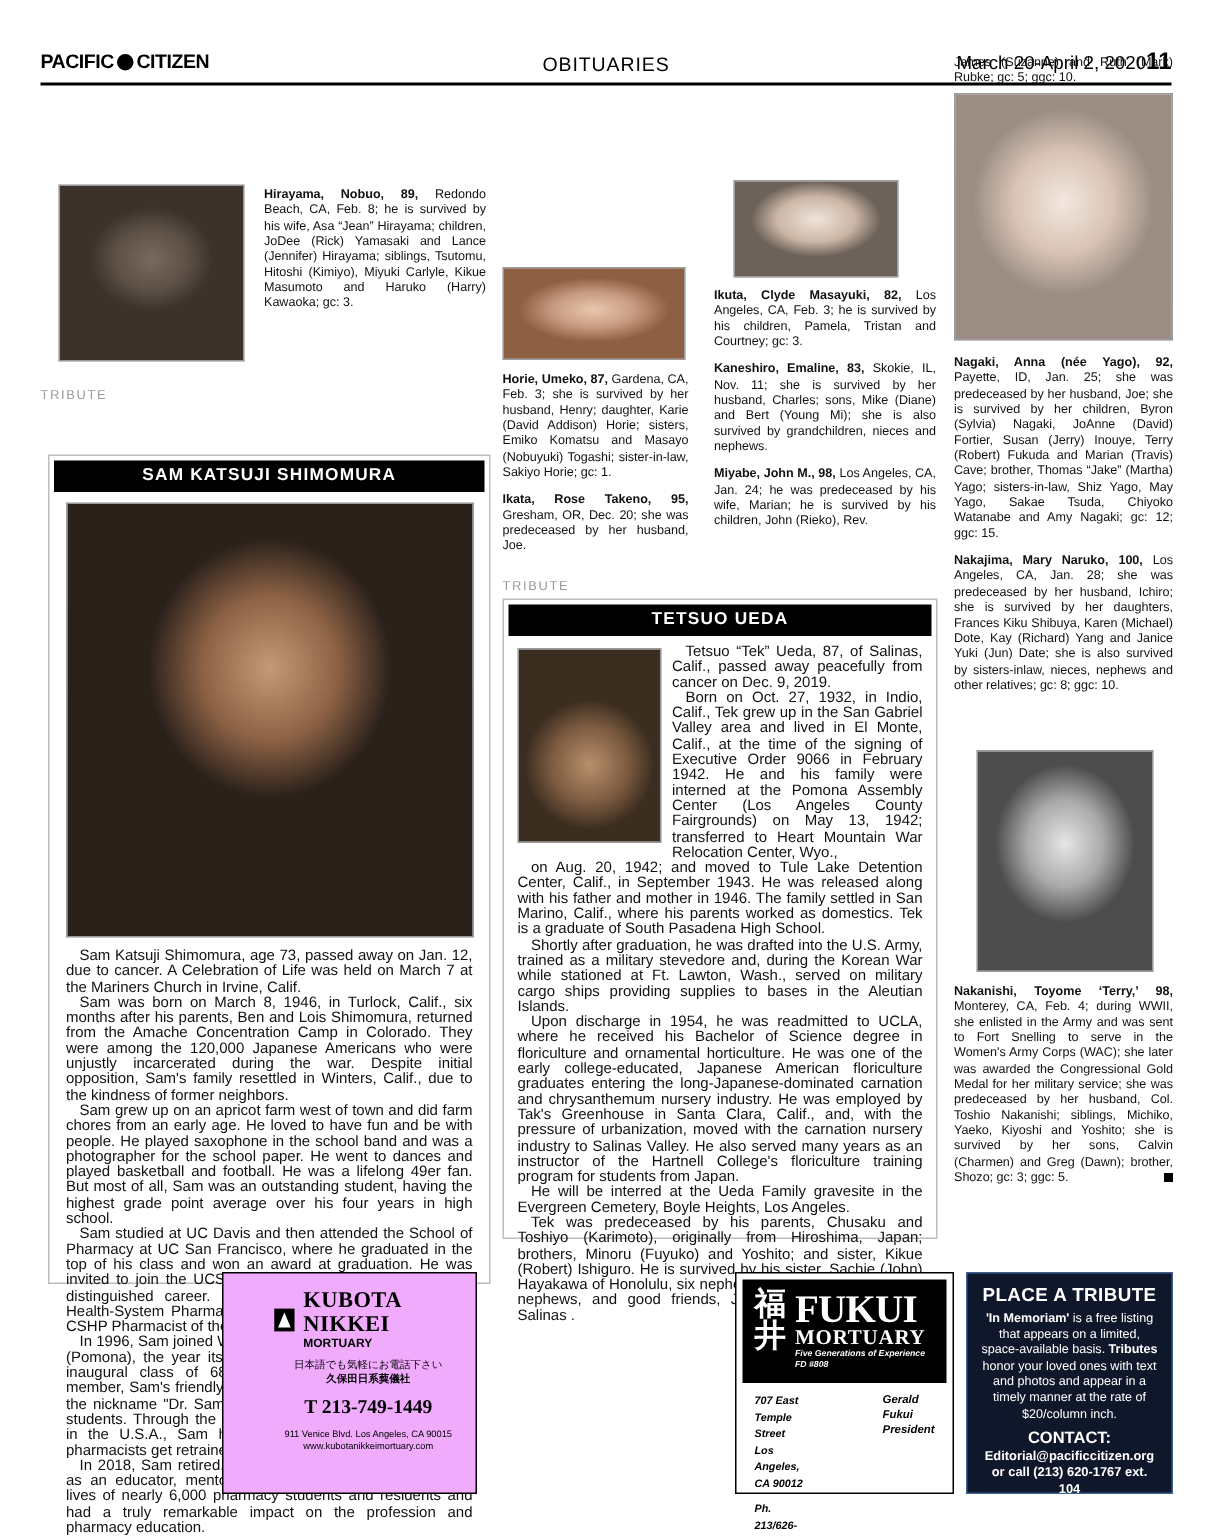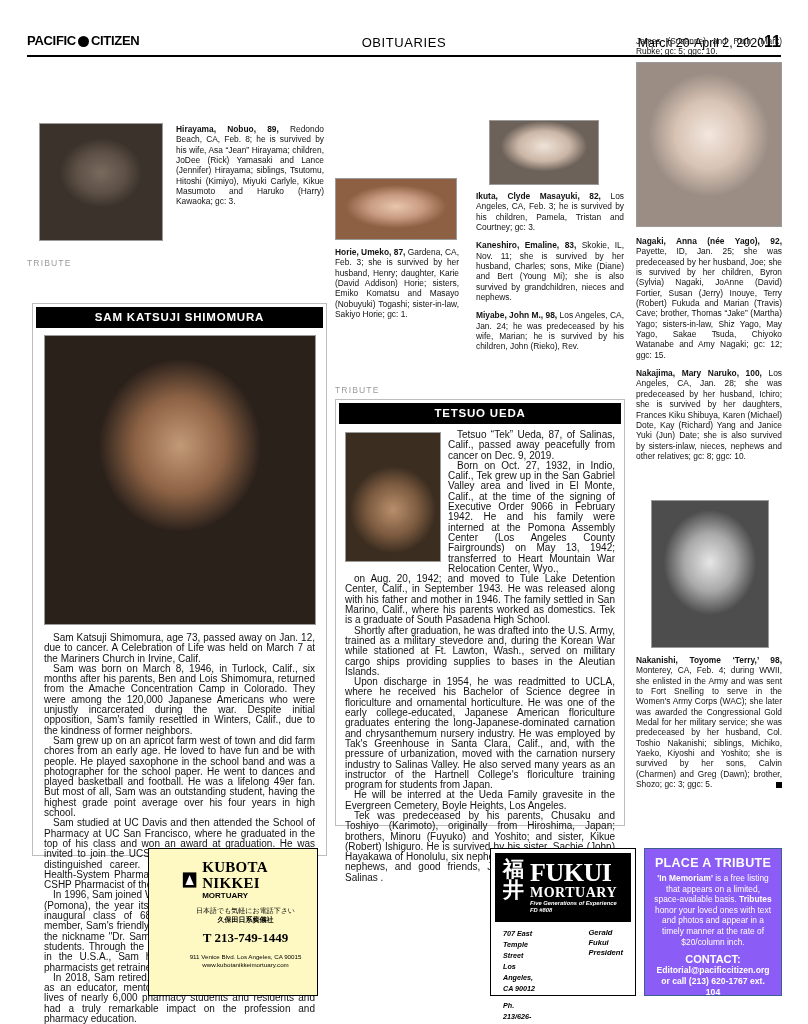--- a/index.html
+++ b/index.html
@@ -104,21 +104,21 @@
       linear-gradient(#d2d2d2, #5f5f5f); }
   .ph-shimomura { background-image:
       radial-gradient(ellipse 30% 30% at 50% 38%, #c39a78 0%, #8e6345 55%, #2b211b 100%),
       linear-gradient(#e9e6e2, #8d8a86); }
   .ph-ueda { background-image:
       radial-gradient(ellipse 46% 34% at 50% 60%, #b98f6c 0%, #7b5a3f 60%, #3b2d20 100%),
       linear-gradient(#8fb9d8 0%, #bcd6e6 45%, #5d7f5a 100%); }
 
   
   .ad-kubota {
-    border:1px solid #000; background:#fef9c3; position:absolute;padding-left:25px;
+    border:1px solid #000; background:#f0abfc; position:absolute;padding-left:25px;
   }
   .kb-title {
     font-family:"Liberation Serif", serif; font-weight:700;
     font-size:15px; letter-spacing:0.3px; line-height:16px;
   }
   .kb-sub { font-size:8px; line-height:10px; font-weight:700; }
   .kb-small { font-size:6.2px; line-height:8px; }
   .kb-jp { font-size:7px; line-height:9px; }
   .kb-phone { font-family:"Liberation Serif", serif; font-weight:700; font-size:13px; }
 
@@ -129,21 +129,21 @@
     font-weight:700; letter-spacing:0;
   }
   .fk-name { font-family:"Liberation Serif", serif; font-weight:700; font-size:26px; line-height:24px; letter-spacing:-0.5px; }
   .fk-mort { font-family:"Liberation Serif", serif; font-weight:700; font-size:14px; line-height:15px; letter-spacing:0.5px; }
   .fk-gen { font-size:5.8px; font-style:italic; font-weight:700; line-height:7px; }
   .fk-bottom { display:flex; justify-content:space-between; padding:6px 8px 4px 8px;gap:44px; }
   .fk-addr { font-size:7.2px; font-style:italic; line-height:11px; font-weight:700; }
   .fk-pres { font-size:7.6px; font-style:italic; line-height:10px; font-weight:700; }
 
   .ad-place {
-    position:absolute; background:#8b5cf6; color:#fff; border:1px solid #3f5f92;
+    position:absolute; background:#0f172a; color:#fff; border:1px solid #3f5f92;
     text-align:center; padding:7px 8px;
   }
   .pl-head { font-weight:700; font-size:12.5px; letter-spacing:0.3px; margin-bottom:3px; }
   .pl-body { font-size:8.4px; line-height:10.6px; }
   .pl-body b { font-weight:700; }
   .pl-contact { font-weight:700; font-size:11px; margin-top:6px; }
   .pl-mail { font-weight:700; font-size:8.6px; line-height:11px; }
 
   .endmark { display:inline-block; width:6px; height:6px; background:#000; vertical-align:-1px; }
 </style>
@@ -169,20 +169,21 @@
   <div style="position:absolute; left:39px; top:123px; width:124px; height:118px;" class="photo ph-hirayama"></div>
 
   <div class="obit" style="position:absolute; left:176px; top:124px; width:148px;">
     <p><b>Hirayama, Nobuo, 89,</b><span> Redondo Beach, CA, Feb. 8; he is survived by his wife, Asa “Jean” Hirayama; children, JoDee (Rick) Yamasaki and Lance (Jennifer) Hirayama; siblings, Tsutomu, Hitoshi (Kimiyo), Miyuki Carlyle, Kikue Masumoto and Haruko (Harry) Kawaoka; gc: 3.</span></p>
   </div>
 
   <div style="position:absolute; left:335px; top:178px; width:122px; height:62px;" class="photo ph-horie"></div>
 
   <div class="obit" style="position:absolute; left:335px; top:247px; width:124px;">
     <p><b>Horie, Umeko, 87,</b><span> Gardena, CA, Feb. 3; she is survived by her husband, Henry; daughter, Karie (David Addison) Horie; sisters, Emiko Komatsu and Masayo (Nobuyuki) Togashi; sister-in-law, Sakiyo Horie; gc: 1.</span></p>
+    <p><b>Ikata, Rose Takeno, 95,</b><span> Gresham, OR, Dec. 20; she was predeceased by her husband, Joe.</span></p>
   </div>
 
   <div style="position:absolute; left:489px; top:120px; width:110px; height:65px;" class="photo ph-ikuta"></div>
 
   <div class="obit" style="position:absolute; left:476px; top:191px; width:148px;">
     <p><b>Ikuta, Clyde Masayuki, 82,</b><span> Los Angeles, CA, Feb. 3; he is survived by his children, Pamela, Tristan and Courtney; gc: 3.</span></p>
     <p><b>Kaneshiro, Emaline, 83,</b><span> Skokie, IL, Nov. 11; she is survived by her husband, Charles; sons, Mike (Diane) and Bert (Young Mi); she is also survived by grandchildren, nieces and nephews.</span></p>
     <p><b>Miyabe, John M., 98,</b><span> Los Angeles, CA, Jan. 24; he was predeceased by his wife, Marian; he is survived by his children, John (Rieko), Rev.</span></p>
   </div>
 

